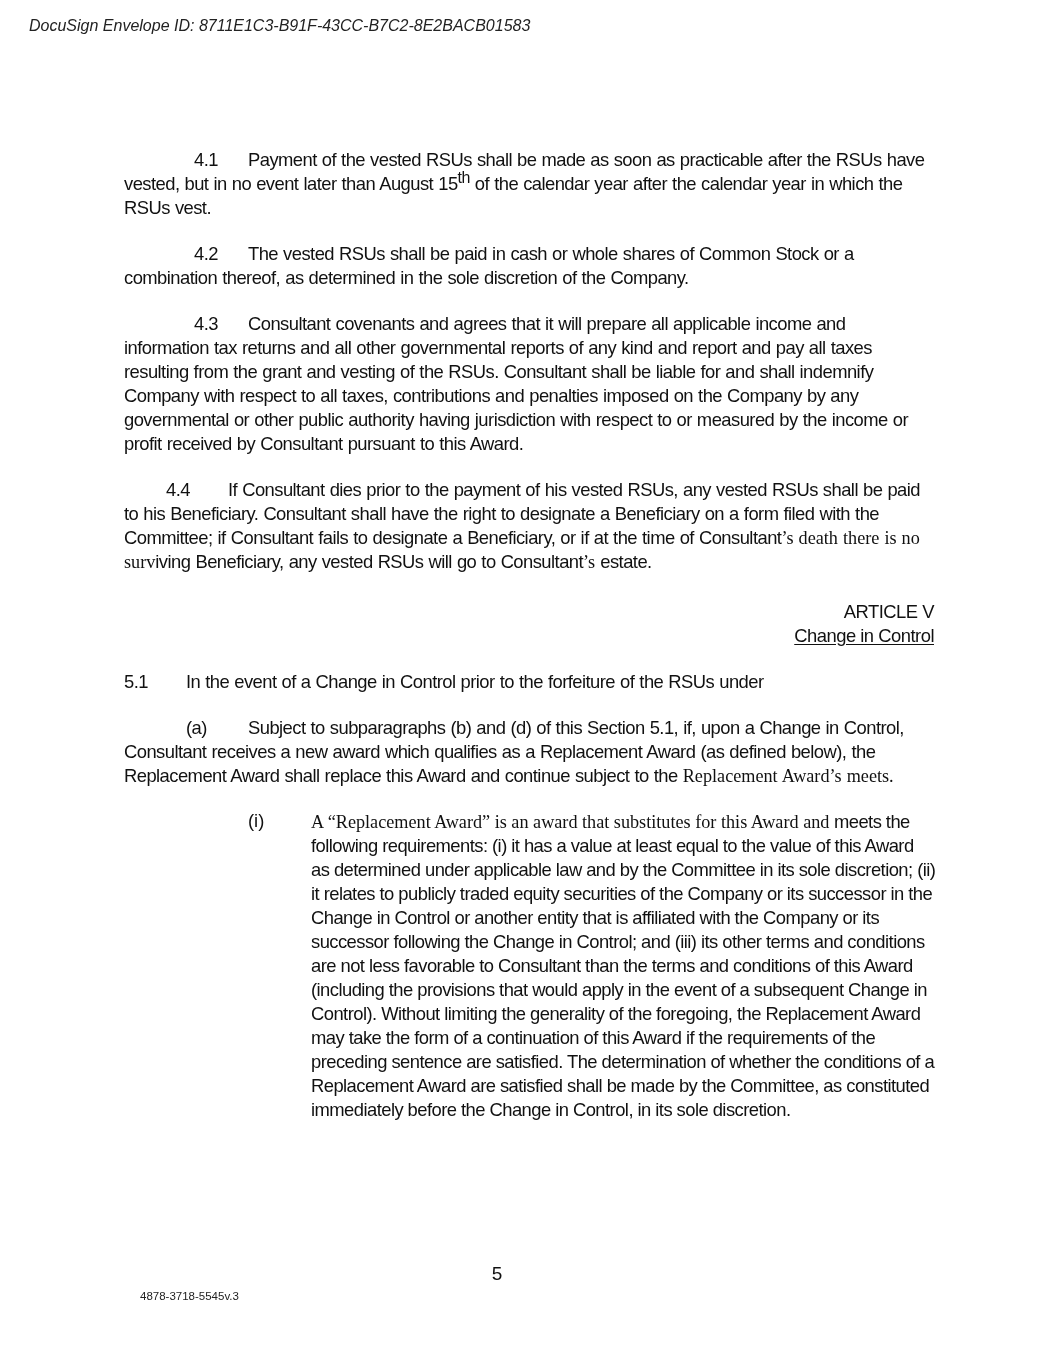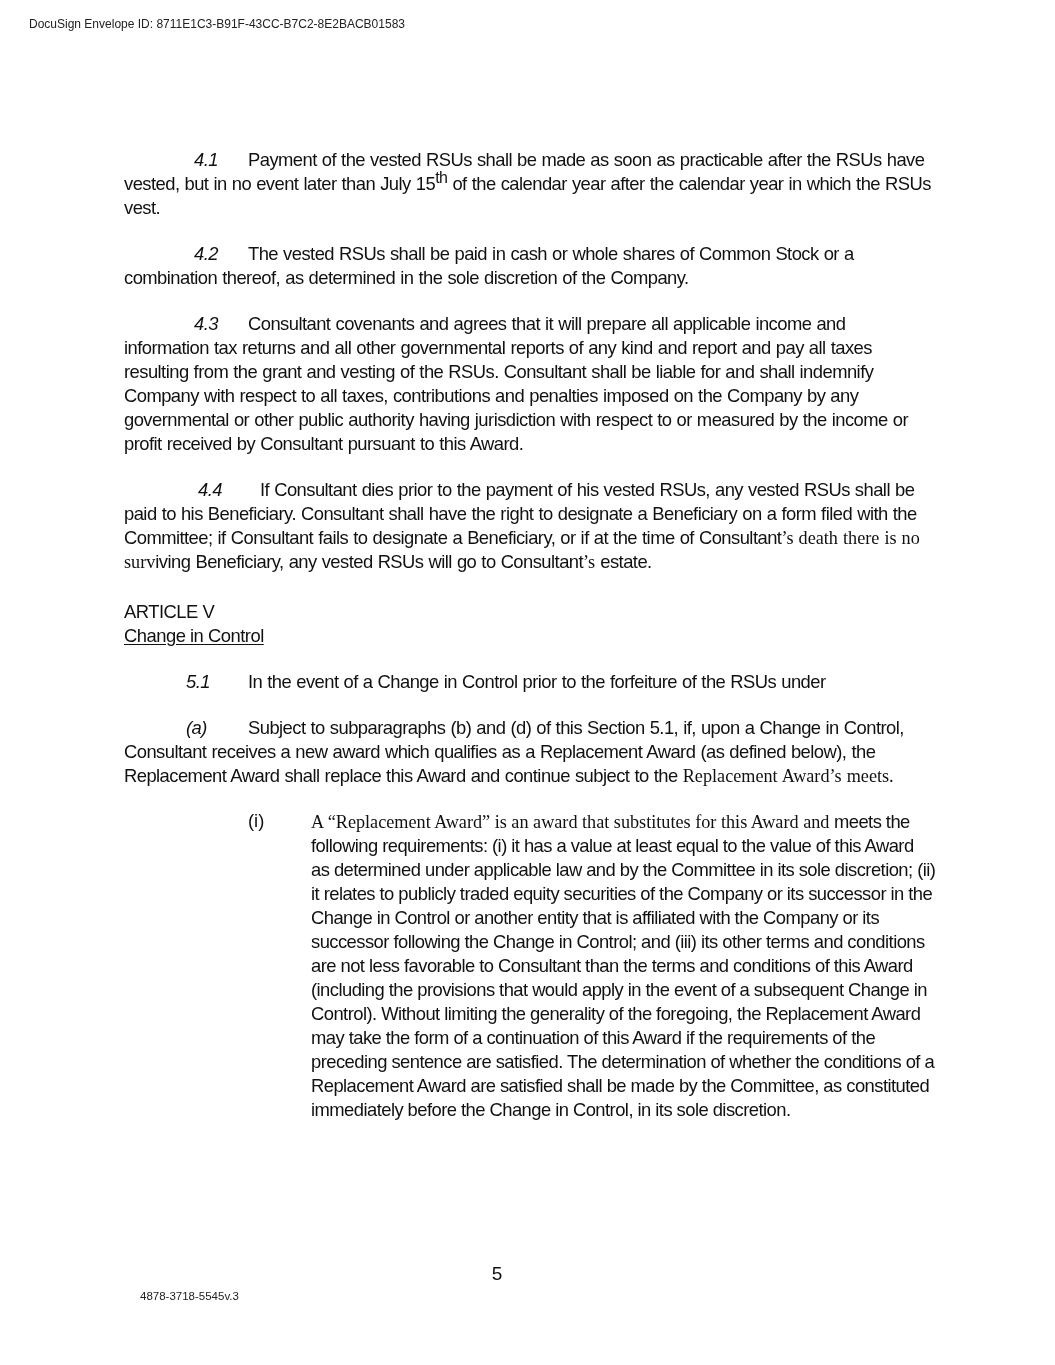--- a/index.html
+++ b/index.html
@@ -12,66 +12,66 @@
       height: 1365px;
       position: relative;
       overflow: hidden;
       font-family: "Liberation Sans", sans-serif;
       color: #111111;
     }
     .envelope {
       position: absolute;
       left: 29px;
       top: 17px;
-      font-size: 12px;
+      font-size: 16px;
       color: #222;
       font-family: "Liberation Sans", sans-serif;
+      font-style: italic;
     }
     .page {
       position: absolute;
       left: 124px;
       top: 148px;
       width: 810px;
     }
     .para {
       font-size: 18.4px;
       line-height: 24px;
       letter-spacing: -0.55px;
       word-spacing: 0.5px;
       margin: 0 0 22px 0;
       transform-origin: left top;
     }
     .para .num {
       display: inline-block;
-      font-style: italic;
     }
     .p41 .num, .p42 .num, .p43 .num { margin-left: 70px; width: 54px; }
-    .p44 .num { margin-left: 74px; width: 62px; }
+    .p44 .num { margin-left: 42px; width: 62px; }
     .p44 { width: 810px; }
     .serif {
       font-family: "Liberation Serif", serif;
       letter-spacing: 0;
       font-size: 18.2px;
     }
     sup {
       font-size: 16px;
       line-height: 0;
       vertical-align: 7px;
     }
     .article {
-      text-align: left;
+      text-align: right;
       font-size: 18.4px;
       line-height: 24px;
       letter-spacing: -0.5px;
       margin: 26px 0 22px 0;
       padding-right: 0;
     }
     .article .heading-title { display: block; }
     .article .heading-sub { display: inline-block; text-decoration: underline; text-underline-offset: 2px; }
-    .p51 .num { margin-left: 62px; width: 62px; }
+    .p51 .num { width: 62px; }
     .p51 .cont { display: block; padding-left: 31px; }
     .pa .num { margin-left: 62px; width: 62px; }
     .sub-i {
       position: relative;
       padding-left: 187px;
       margin-top: 4px;
     }
     .sub-i .num {
       position: absolute;
       left: 124px;
@@ -102,21 +102,21 @@
       color: #222;
     }
   </style>
 </head>
 <body>
 
 <div class="envelope">DocuSign Envelope ID: 8711E1C3-B91F-43CC-B7C2-8E2BACB01583</div>
 
 <div class="page">
 
-  <p class="para p41"><span class="num">4.1</span><span>Payment of the vested RSUs shall be made as soon as practicable after the RSUs have vested, but in no event later than July 15</span><sup>th</sup><span> of the calendar year after the calendar year in which the RSUs vest.</span></p>
+  <p class="para p41"><span class="num">4.1</span><span>Payment of the vested RSUs shall be made as soon as practicable after the RSUs have vested, but in no event later than August 15</span><sup>th</sup><span> of the calendar year after the calendar year in which the RSUs vest.</span></p>
 
   <p class="para p42"><span class="num">4.2</span><span>The vested RSUs shall be paid in cash or whole shares of Common Stock or a combination thereof, as determined in the sole discretion of the Company.</span></p>
 
   <p class="para p43"><span class="num">4.3</span><span>Consultant covenants and agrees that it will prepare all applicable income and information tax returns and all other governmental reports of any kind and report and pay all taxes resulting from the grant and vesting of the RSUs. Consultant shall be liable for and shall indemnify Company with respect to all taxes, contributions and penalties imposed on the Company by any governmental or other public authority having jurisdiction with respect to or measured by the income or profit received by Consultant pursuant to this Award.</span></p>
 
   <p class="para p44"><span class="num">4.4</span><span>If Consultant dies prior to the payment of his vested RSUs, any vested RSUs shall be paid to his Beneficiary.  Consultant shall have the right to designate a Beneficiary on a form filed with the Committee; if Consultant fails to designate a Beneficiary, or if at the time of Consultant</span><span class="serif">’s death there is no surv</span><span>iving Beneficiary, any vested RSUs will go to Consultant</span><span class="serif">’s</span><span> estate.</span></p>
 
   <div class="article">
     <span class="heading-title">ARTICLE V</span>
     <span class="heading-sub">Change in Control</span>

